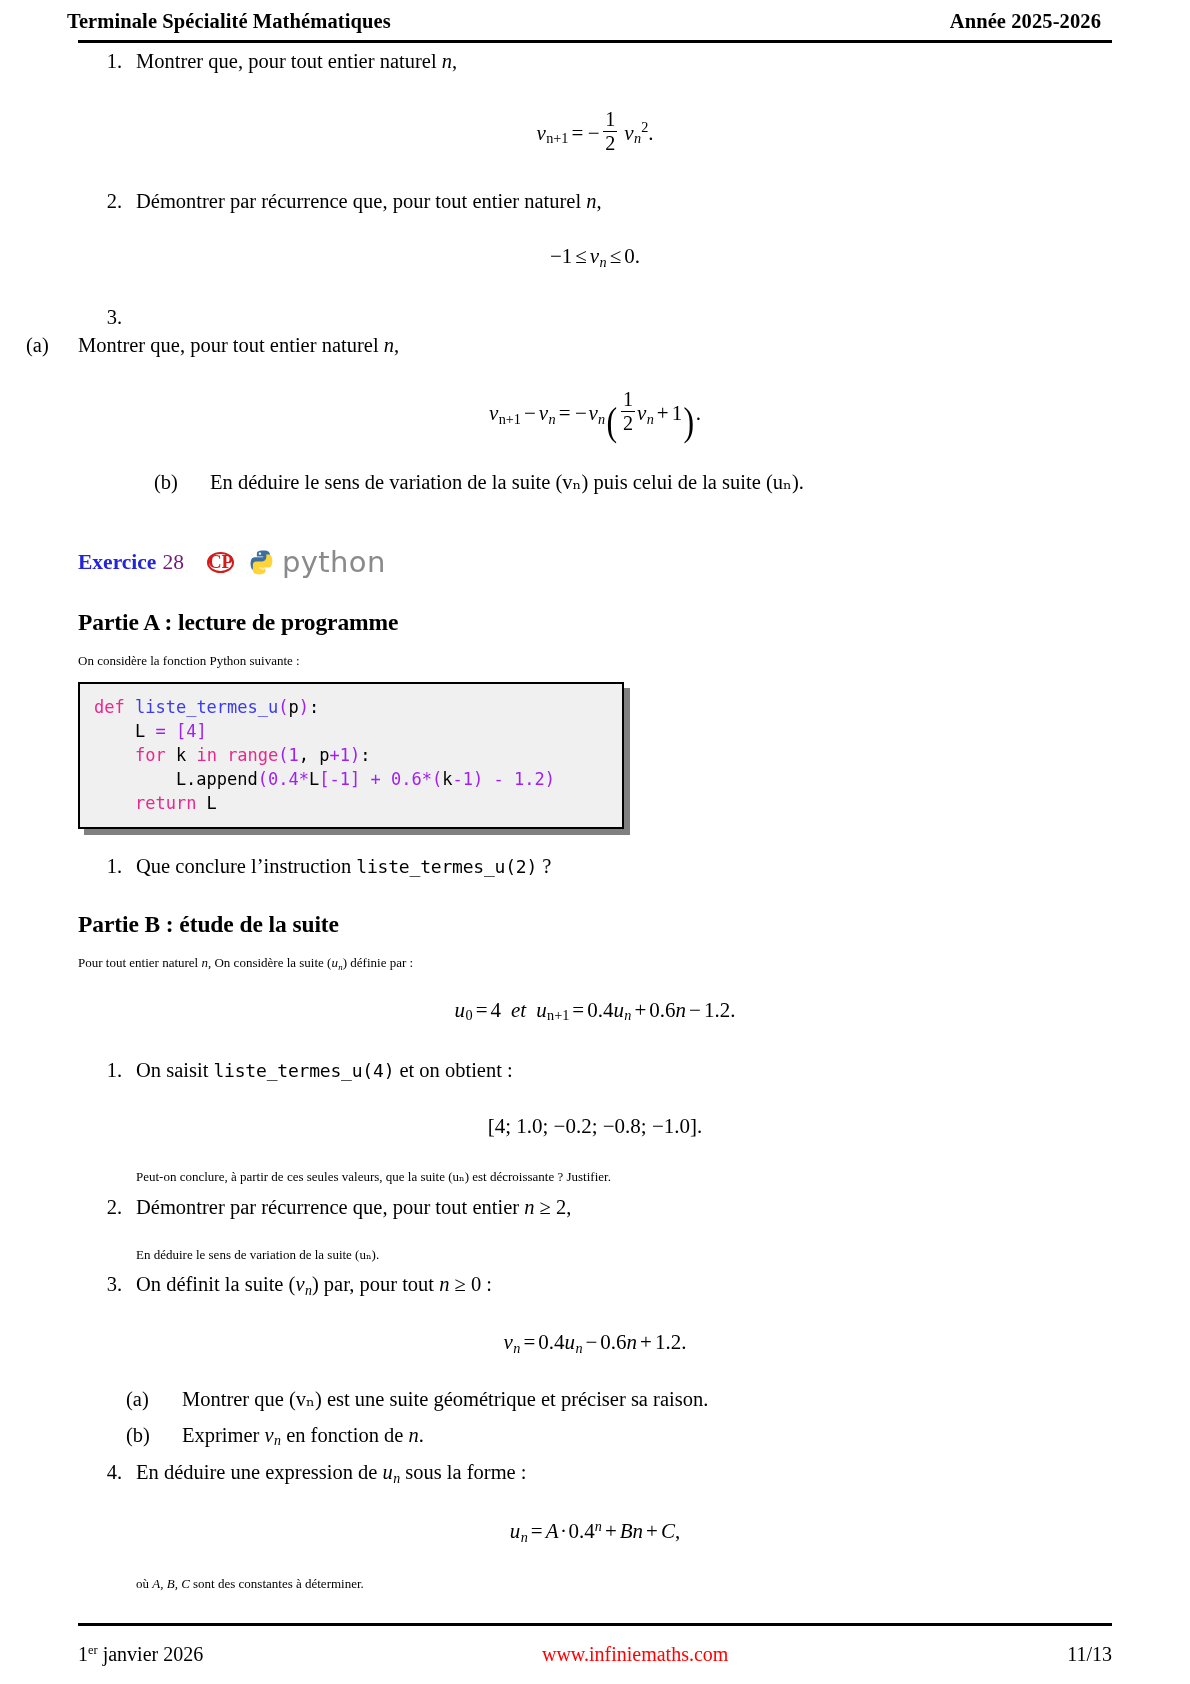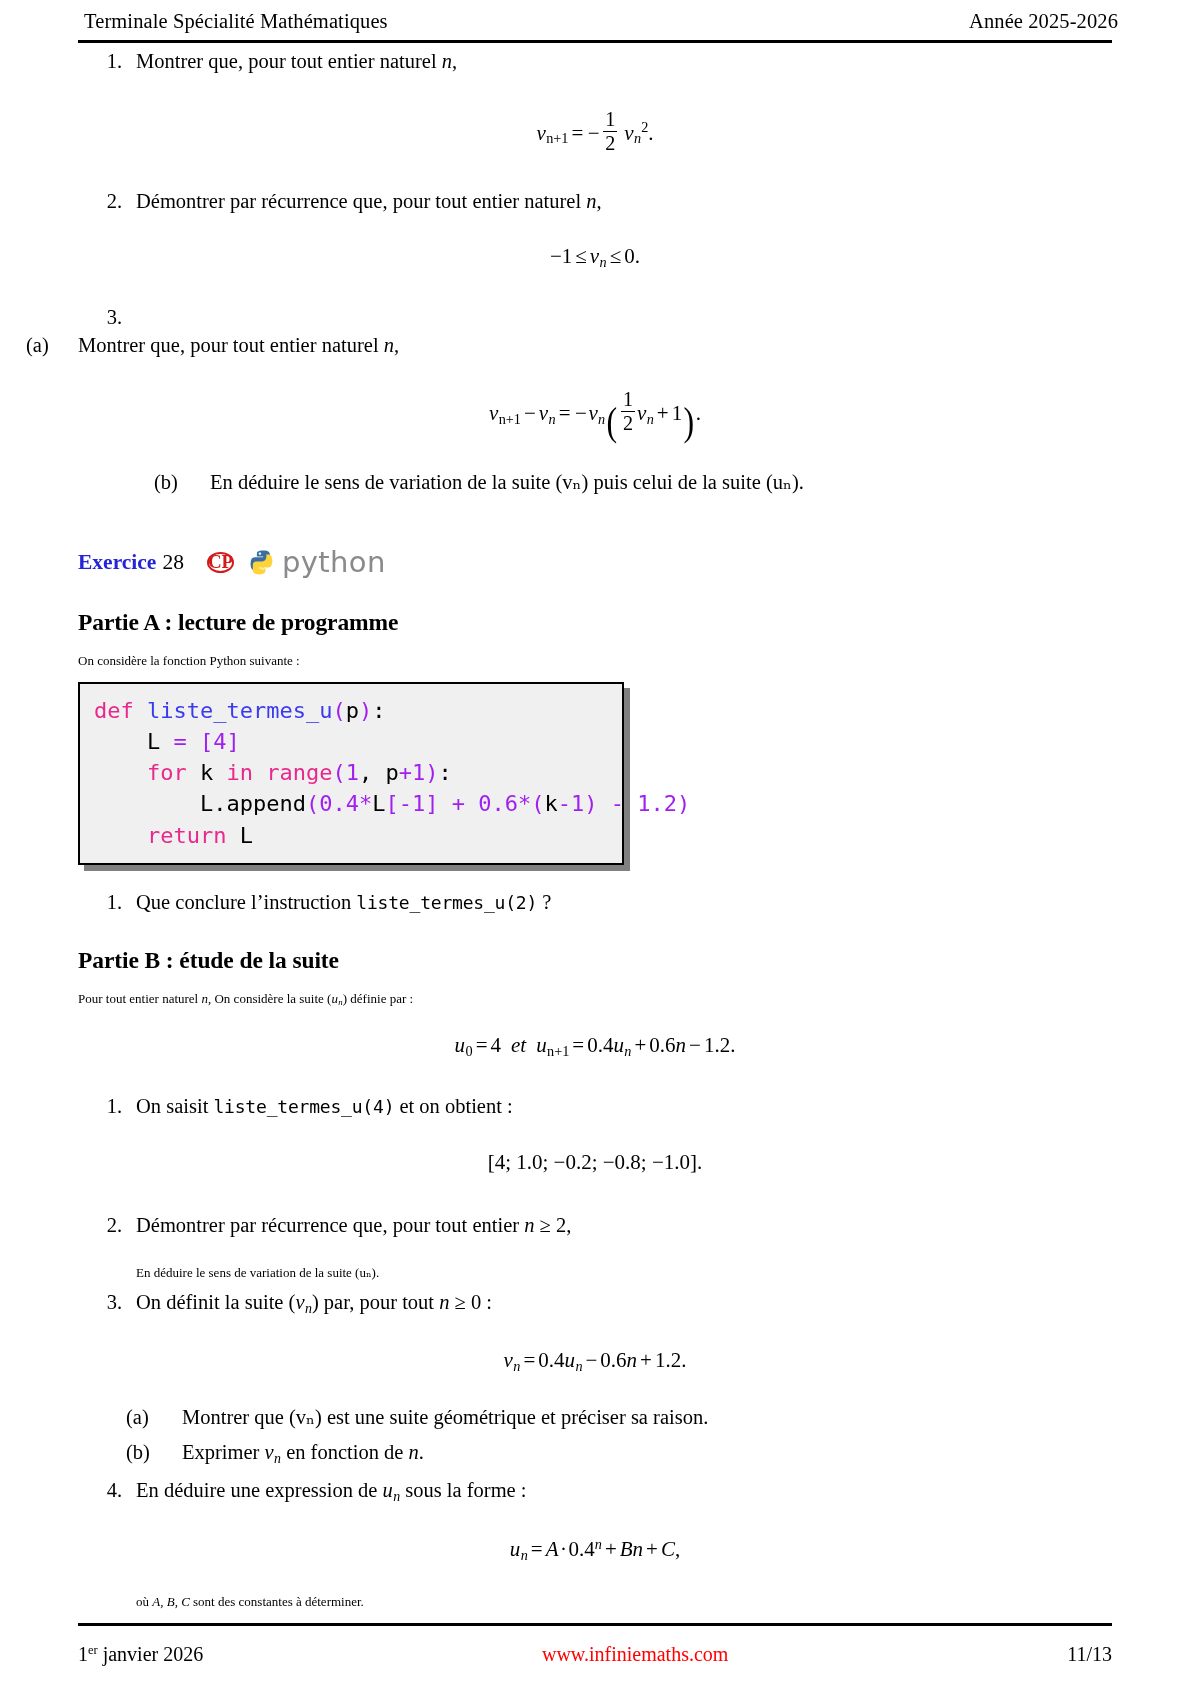--- a/index.html
+++ b/index.html
@@ -20,27 +20,28 @@
     width: 1190px;
     height: 1684px;
     padding: 0;
     box-sizing: border-box;
   }
 
   
   .header {
     position: absolute;
     top: 10px;
-    left: 84px;
+    left: 67px;
     width: 1034px;
     display: flex;
     justify-content: space-between;
     align-items: baseline;
     font-size: 20.5px;
     letter-spacing: 0.1px;
+    font-weight: bold;
   }
   .header-rule {
     position: absolute;
     top: 40px;
     left: 78px;
     width: 1034px;
     height: 2.6px;
     background: #000;
   }
 
@@ -142,21 +143,21 @@
     margin-top: 8px;
   }
   .exo-title {
     font-size: 21.5px;
     font-weight: bold;
     color: #2424d8;
   }
   .exo-num {
     font-size: 21.5px;
     font-weight: normal;
-    color: #000000;
+    color: #701a75;
     margin-left: 6px;
   }
   .cp-badge {
     display: inline-flex;
     align-items: center;
     justify-content: center;
     width: 27px;
     height: 21px;
     border: 2px solid #d21b1b;
     border-radius: 50%;
@@ -207,21 +208,21 @@
   .codebox {
     position: relative;
     background: #f0f0f0;
     border: 2px solid #000;
     box-sizing: border-box;
     padding: 11px 14px 12px 14px;
   }
   pre.code {
     margin: 0;
     font-family: "DejaVu Sans Mono", "Liberation Mono", monospace;
-    font-size: 22px;
+    font-size: 17px;
     line-height: 1.42;
     white-space: pre;
     color: #000;
   }
   .k-kw   { color: #e8288c; }      
   .k-fn   { color: #3a3af0; }      
   .k-num  { color: #a020f0; }      
   .k-brk  { color: #a020f0; }      
   .k-par  { color: #a020f0; }      
   .k-op   { color: #a020f0; }
@@ -386,20 +387,21 @@
       <span class="num">1.</span>
       <span class="body"><span>On saisit</span> <code class="inl">liste_termes_u(4)</code> <span>et on obtient :</span></span>
     </div>
 
     <div class="sp-12"></div>
 
     <div class="math-display">[4; 1.0; −0.2; −0.8; −1.0].</div>
 
     <div class="sp-12"></div>
 
+    <div class="para" style="margin-left:58px">Peut-on conclure, à partir de ces seules valeurs, que la suite (uₙ) est décroissante ? Justifier.</div>
 
     <div class="sp-8"></div>
 
     <div class="li">
       <span class="num">2.</span>
       <span class="body"><span>Démontrer par récurrence que, pour tout entier</span> <span class="mi">n</span> <span>≥ 2,</span></span>
     </div>
 
     <div class="sp-12"></div>
 

